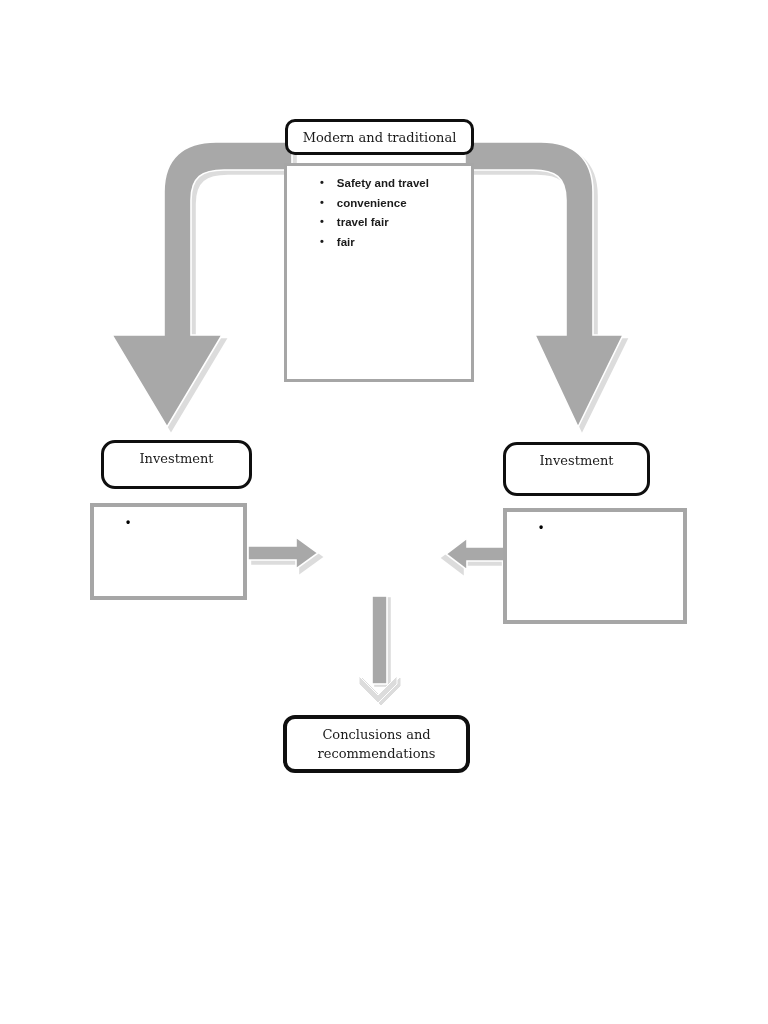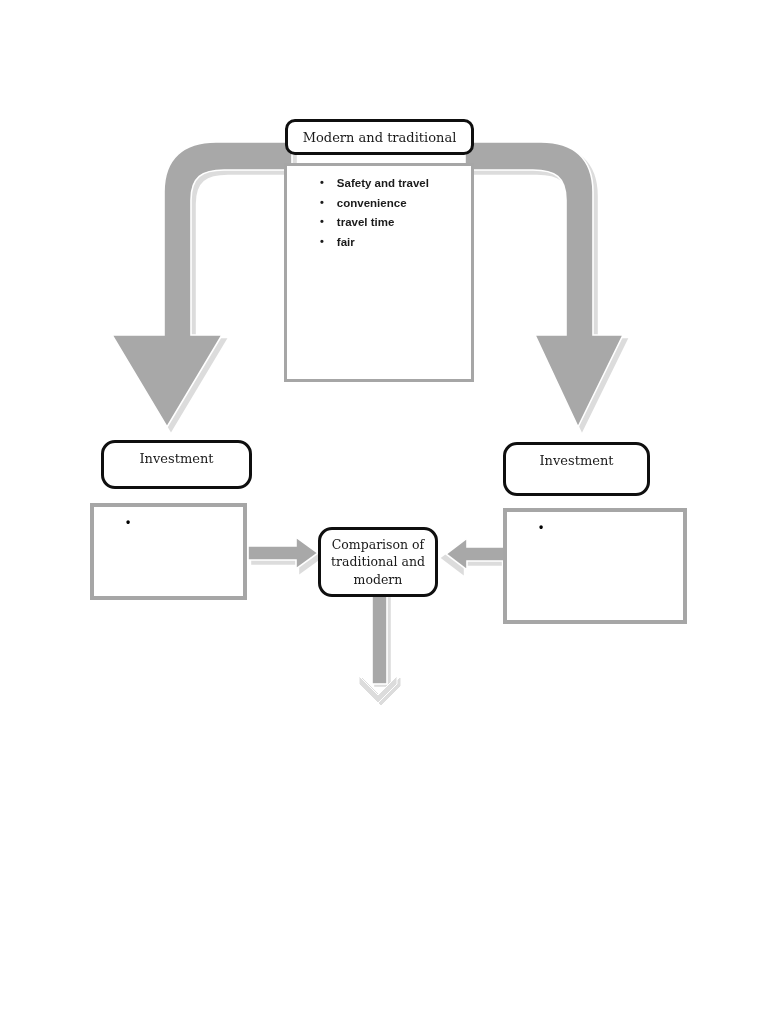--- a/index.html
+++ b/index.html
@@ -82,21 +82,21 @@
     <div class="crit-row">
       <span class="crit-dot">•</span>
       <span>Safety and travel</span>
     </div>
     <div class="crit-row">
       <span class="crit-dot">•</span>
       <span>convenience</span>
     </div>
     <div class="crit-row">
       <span class="crit-dot">•</span>
-      <span>travel time</span>
+      <span>travel fair</span>
     </div>
     <div class="crit-row">
       <span class="crit-dot">•</span>
       <span>fair</span>
     </div>
   </div>
 
   <div class="abs box-black inv-left">
     <span>Investment</span>
   </div>
@@ -106,22 +106,21 @@
   </div>
 
   <div class="abs box-gray notes-left">
     <span class="note-dot">•</span>
   </div>
 
   <div class="abs box-gray notes-right">
     <span class="note-dot">•</span>
   </div>
 
-  <div class="abs box-black comparison-box">
+
+  <div class="abs box-black conclusions-box">
     <div>
-      <div>Comparison of</div>
-      <div>traditional and</div>
-      <div>modern</div>
+      <div>Conclusions and</div>
+      <div>recommendations</div>
     </div>
   </div>
-
 
 </div>
 
 </body></html>

